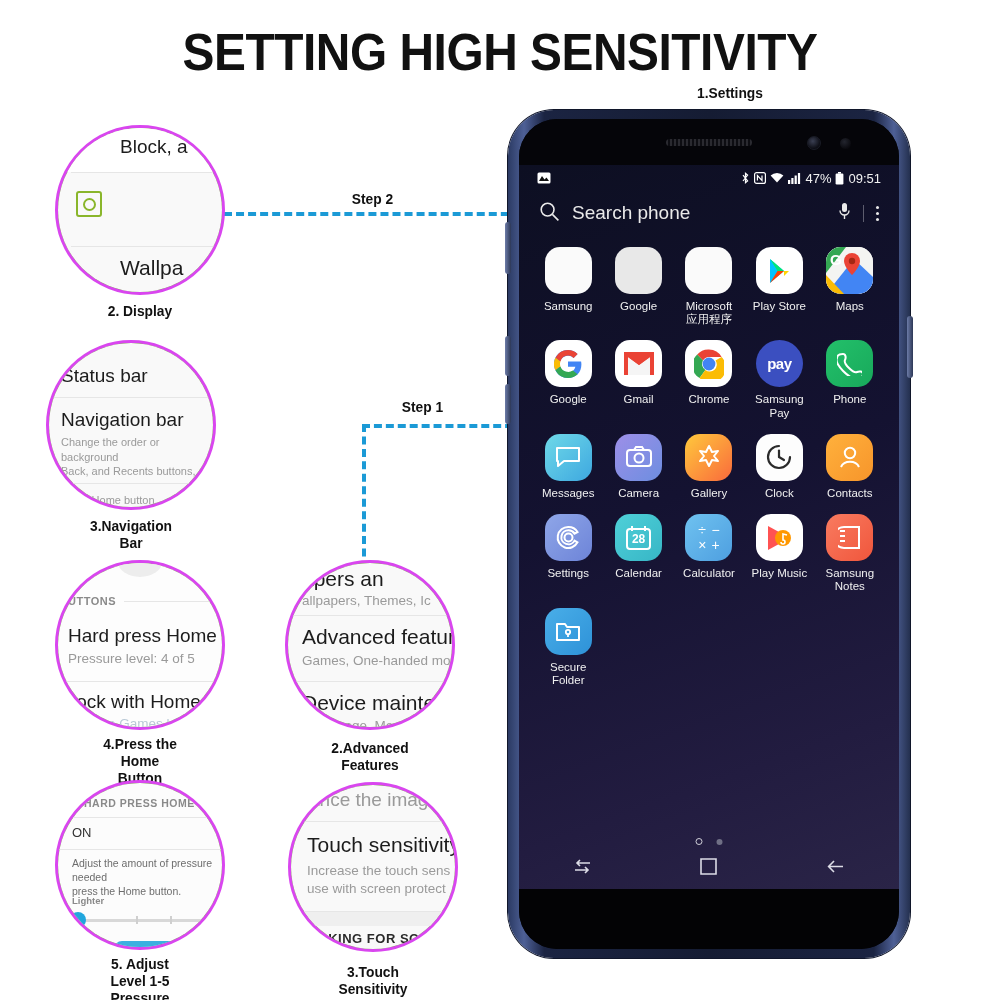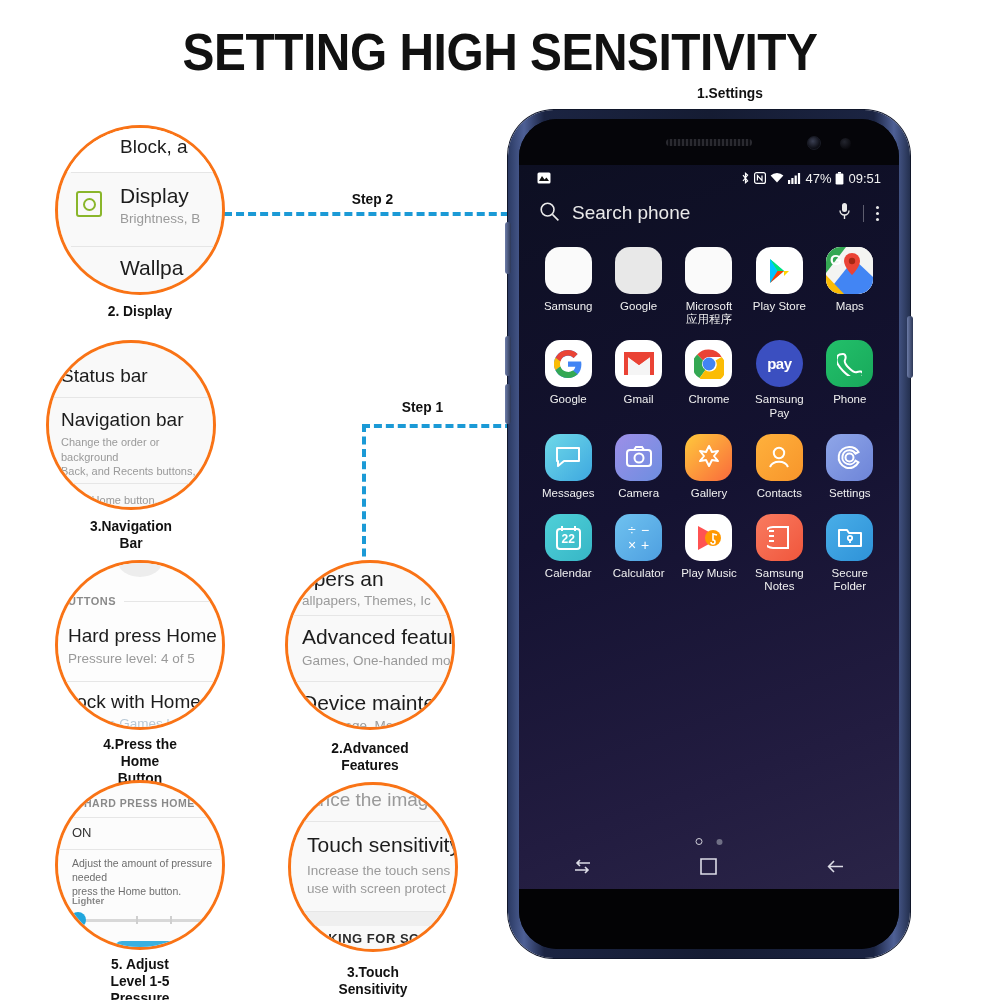--- a/index.html
+++ b/index.html
@@ -49,23 +49,23 @@
   }
   #step2-line { left: 224px; top: 212px; width: 345px; }
   #step1-line-h { left: 362px; top: 424px; width: 330px; }
   #step1-line-v { left: 362px; top: 424px; height: 145px; }
 
   
   .callout { position: absolute; }
   .circle {
     position: relative;
     border-radius: 50%;
-    border: 3px solid #f97316;
+    border: 3px solid #d946ef;
     overflow: hidden;
-    background: #fdba74;
+    background: #4d7c0f;
   }
   .circle-inner {
     position: absolute; inset: 0;
     background: #f9f9f9;
   }
   .callout-caption {
     position: absolute; left: 50%; transform: translateX(-50%) scaleX(0.92);
     text-align: center; white-space: pre-line;
     font-size: 15px; font-weight: 700; color: #111; line-height: 1.12;
   }
@@ -232,24 +232,20 @@
       <div class="circle-inner">
         <div class="s-band" style="top:0;height:44px;"></div>
         <div class="s-row" style="top:8px;padding-left:62px;">
           <div class="s-title">Block, a</div>
         </div>
         <div class="s-div" style="top:44px;"></div>
 
         <div class="disp-icon" style="left:18px; top:63px;">
           <div class="sq"></div>
             <div class="sun"></div>
-        </div>
-        <div class="s-row" style="top:56px;padding-left:62px;">
-          <div class="s-title-lg">Display</div>
-          <div class="s-sub" style="margin-top:3px;">Brightness, B</div>
         </div>
         <div class="s-div" style="top:118px;"></div>
         <div class="s-row" style="top:128px;padding-left:62px;">
           <div class="s-title-lg">Wallpa</div>
         </div>
       </div>
     </div>
     <div class="callout-caption" style="top:178px;">2. Display</div>
   </div>
 
@@ -597,20 +593,30 @@
 
         <div class="app">
           <div class="app-icon" style="background:linear-gradient(135deg,#ffc93c,#f96a3c);">
             <svg width="26" height="26" viewBox="0 0 26 26">
                 <path d="M13 2 l3 6 l6 -1 l-4 5 l4 5 l-6 -1 l-3 6 l-3 -6 l-6 1 l4 -5 l-4 -5 l6 1z" stroke="#fff" stroke-width="2" fill="none" stroke-linejoin="round"></path>
               </svg>
           </div>
           <div class="app-label">Gallery</div>
         </div>
 
+        <div class="app">
+          <div class="app-icon" style="background:#fdfdfd;">
+            <svg width="28" height="28" viewBox="0 0 28 28">
+              <path d="M14 3 a11 11 0 1 0 11 11" stroke="#2b2b2b" stroke-width="2.2" fill="none" stroke-linecap="round"></path>
+              <line x1="14" y1="14" x2="14" y2="7.5" stroke="#2b2b2b" stroke-width="2.2" stroke-linecap="round"></line>
+              <line x1="14" y1="14" x2="19" y2="17" stroke="#2b2b2b" stroke-width="2.2" stroke-linecap="round"></line>
+            </svg>
+          </div>
+          <div class="app-label">Clock</div>
+        </div>
 
         <div class="app">
           <div class="app-icon" style="background:linear-gradient(135deg,#ffb13c,#f7952b);">
             <svg width="24" height="24" viewBox="0 0 24 24">
               <circle cx="12" cy="8" r="5.2" stroke="#fff" stroke-width="2" fill="none"></circle>
               <path d="M3 22 C6 15 18 15 21 22" stroke="#fff" stroke-width="2" fill="none"></path>
             </svg>
           </div>
           <div class="app-label">Contacts</div>
         </div>
@@ -625,21 +631,21 @@
           <div class="app-label">Settings</div>
         </div>
 
         <div class="app">
           <div class="app-icon" style="background:linear-gradient(135deg,#4fd0d8,#37b6c6);">
             <svg width="27" height="26" viewBox="0 0 27 26">
               <rect x="2" y="4" width="23" height="20" rx="3" stroke="#fff" stroke-width="2" fill="none"></rect>
               <line x1="7" y1="1" x2="7" y2="6" stroke="#fff" stroke-width="2"></line>
               <line x1="20" y1="1" x2="20" y2="6" stroke="#fff" stroke-width="2"></line>
             </svg>
-            <span style="position:absolute;top:50%;left:50%;transform:translate(-50%,-42%);font-size:12px;font-weight:700;color:#fff;">22</span>
+            <span style="position:absolute;top:50%;left:50%;transform:translate(-50%,-42%);font-size:12px;font-weight:700;color:#fff;">28</span>
           </div>
           <div class="app-label">Calendar</div>
         </div>
 
         <div class="app">
           <div class="app-icon" style="background:linear-gradient(135deg,#6fc2f0,#4e9fe0);font-size:17px;line-height:1;">
             <div style="display:grid;grid-template-columns:1fr 1fr;gap:1px 5px;font-size:14px;">
               <span>÷</span>
                 <span>−</span>
                 <span>×</span>

